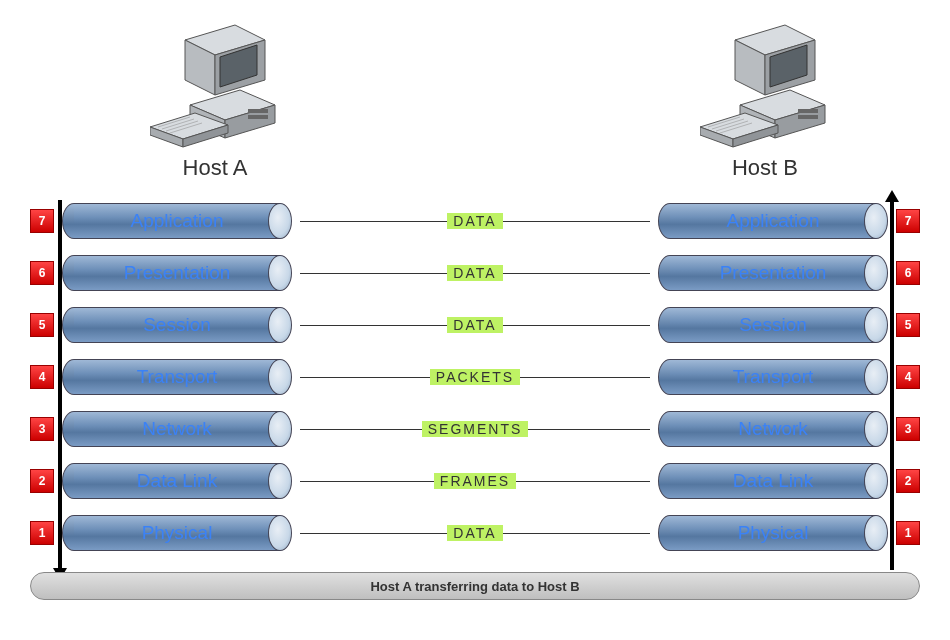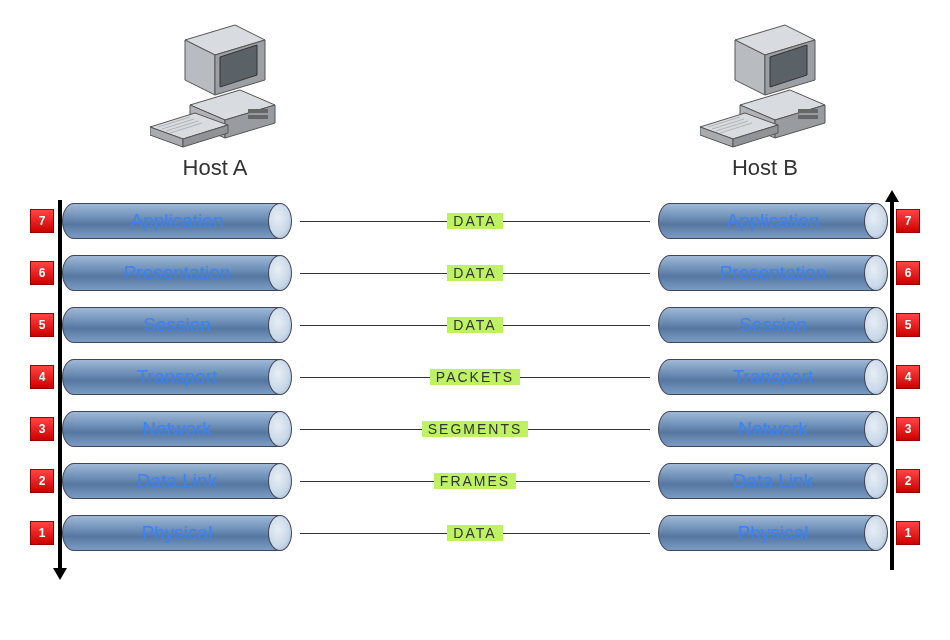--- a/index.html
+++ b/index.html
@@ -339,13 +339,14 @@
     <div class="capsule">
       <div class="capsule-end left"></div>
       <div class="capsule-body"></div>
       <div class="capsule-end right"></div>
       <span class="capsule-label">Physical</span>
     </div>
     <div class="num-box">1</div>
   </div>
     </div>
 
+  <div class="footer-bar">Host A transferring data to Host B</div>
 </div>
 
 </body></html>

